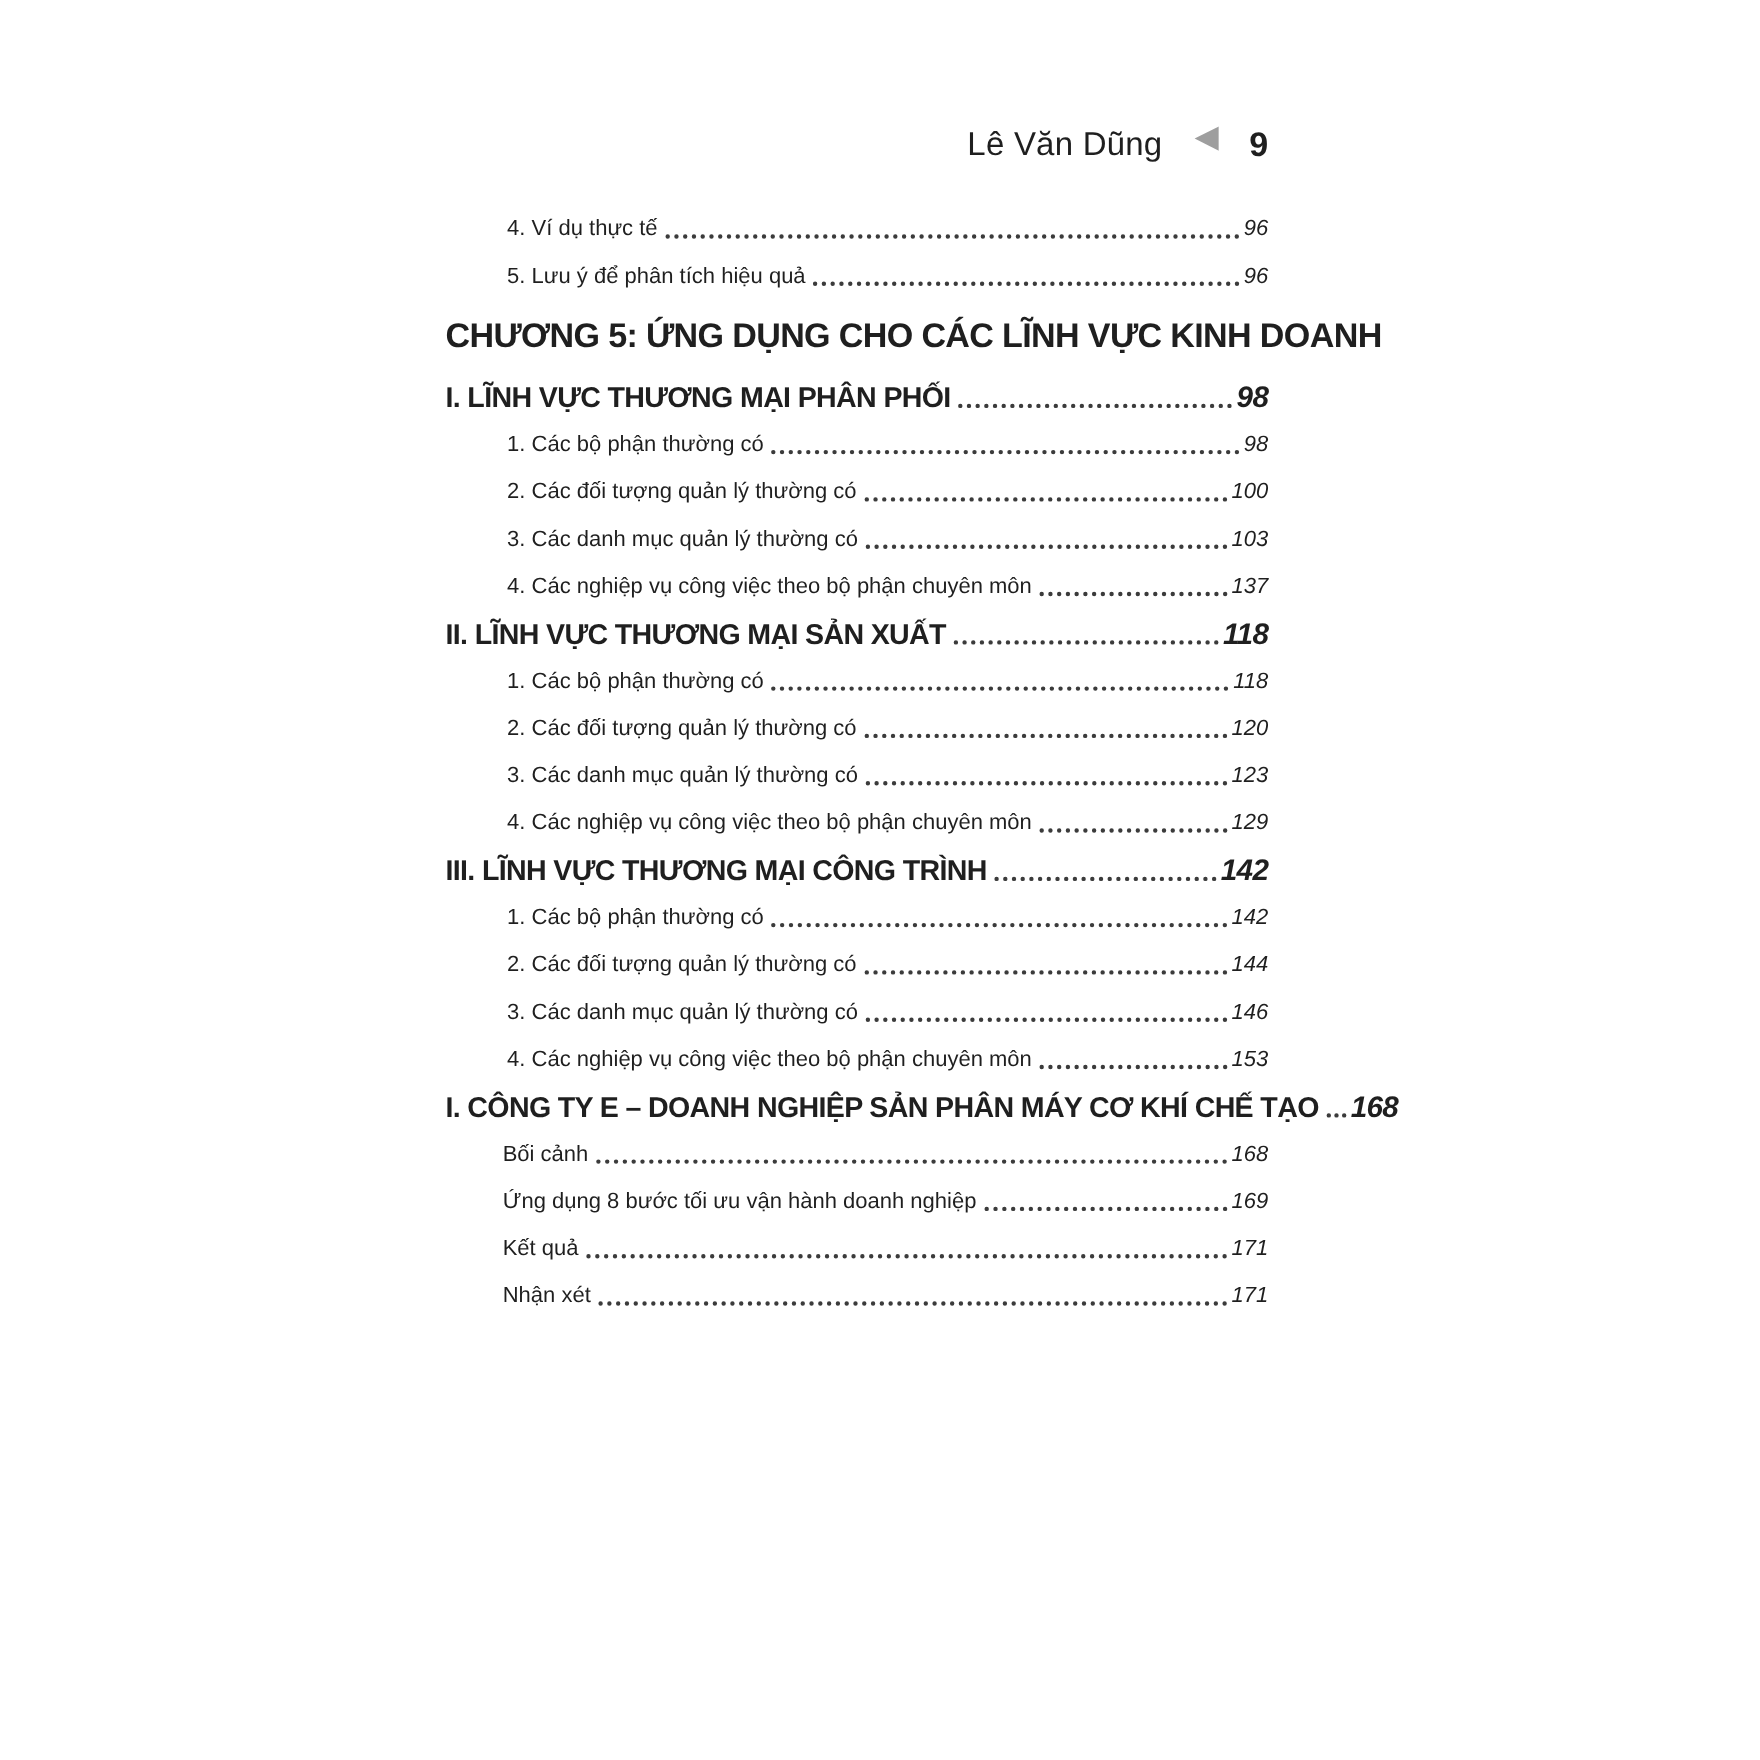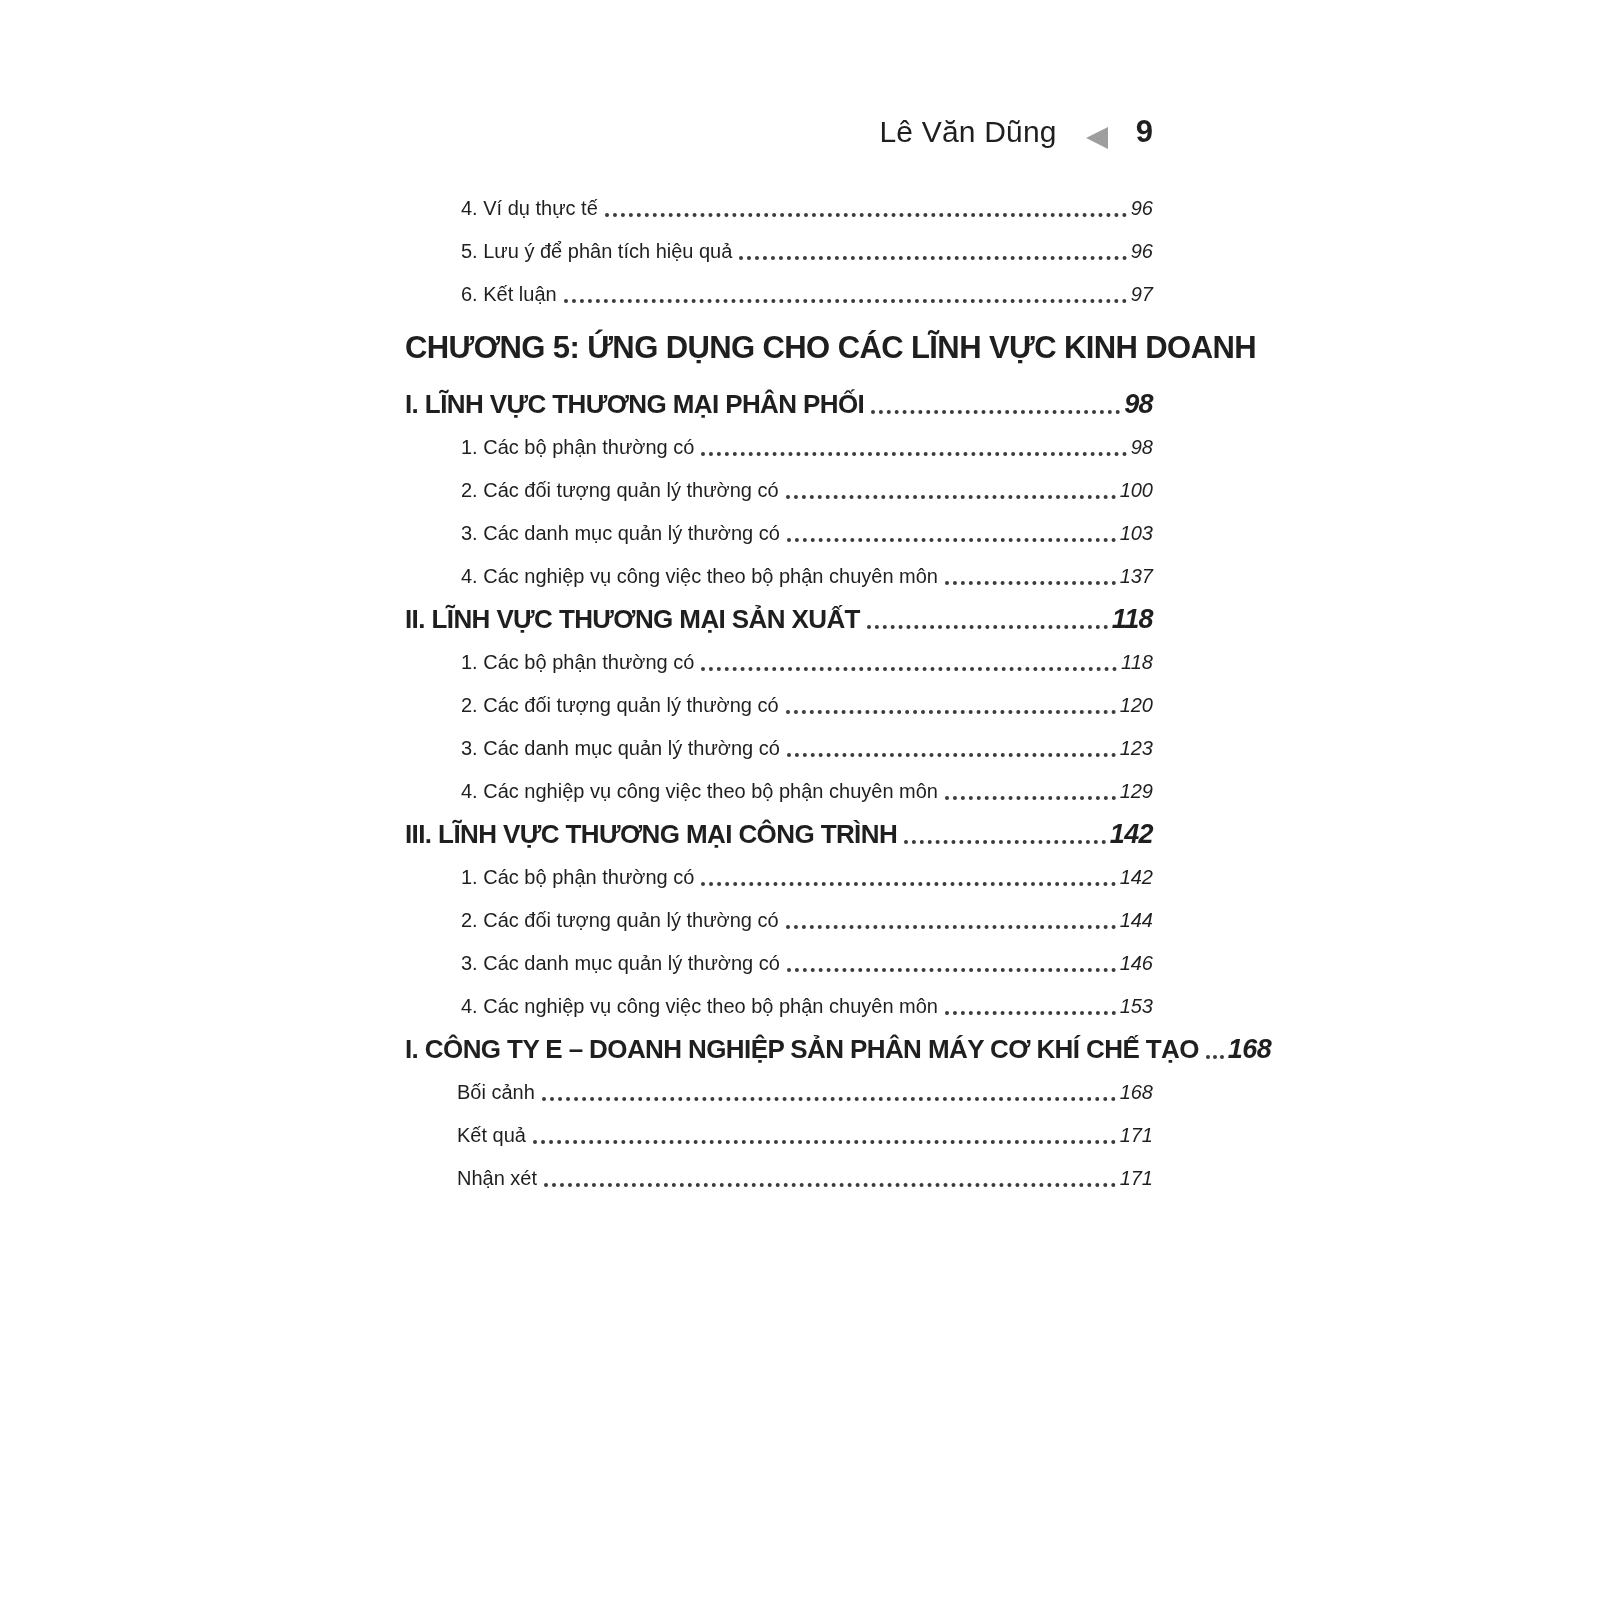--- a/index.html
+++ b/index.html
@@ -18,21 +18,21 @@
   }
 
   
   .page-header {
     position: absolute;
     top: 114px;
     left: 405px;
     width: 748px;
     display: flex;
     justify-content: flex-end;
-    align-items: flex-end;
+    align-items: flex-start;
     gap: 28px;
     font-size: 30px;
     line-height: 36px;
   }
   .page-header .author { letter-spacing: 0.2px; }
   .page-header .marker { display: flex; align-items: center; }
   .page-header .pagenum {
     font-weight: bold;
     font-size: 31px;
   }
@@ -99,25 +99,20 @@
       <div class="row item">
     <span class="label">4. Ví dụ thực tế</span>
     <span class="dots"></span>
     <span class="page">96</span>
   </div>
       <div class="row item">
     <span class="label">5. Lưu ý để phân tích hiệu quả</span>
     <span class="dots"></span>
     <span class="page">96</span>
   </div>
-      <div class="row item">
-    <span class="label">6. Kết luận</span>
-    <span class="dots"></span>
-    <span class="page">97</span>
-  </div>
       <div class="row chapter">
     <span class="label">CHƯƠNG 5: ỨNG DỤNG CHO CÁC LĨNH VỰC KINH DOANH</span>
 
   </div>
       <div class="row section">
     <span class="label">I. LĨNH VỰC THƯƠNG MẠI PHÂN PHỐI</span>
     <span class="dots"></span>
     <span class="page">98</span>
   </div>
       <div class="row item">
@@ -194,20 +189,25 @@
     <span class="label">I. CÔNG TY E – DOANH NGHIỆP SẢN PHÂN MÁY CƠ KHÍ CHẾ TẠO</span>
     <span class="dots"></span>
     <span class="page">168</span>
   </div>
       <div class="row subitem">
     <span class="label">Bối cảnh</span>
     <span class="dots"></span>
     <span class="page">168</span>
   </div>
       <div class="row subitem">
+    <span class="label">Ứng dụng 8 bước tối ưu vận hành doanh nghiệp</span>
+    <span class="dots"></span>
+    <span class="page">169</span>
+  </div>
+      <div class="row subitem">
     <span class="label">Kết quả</span>
     <span class="dots"></span>
     <span class="page">171</span>
   </div>
       <div class="row subitem">
     <span class="label">Nhận xét</span>
     <span class="dots"></span>
     <span class="page">171</span>
   </div>
     </div>

